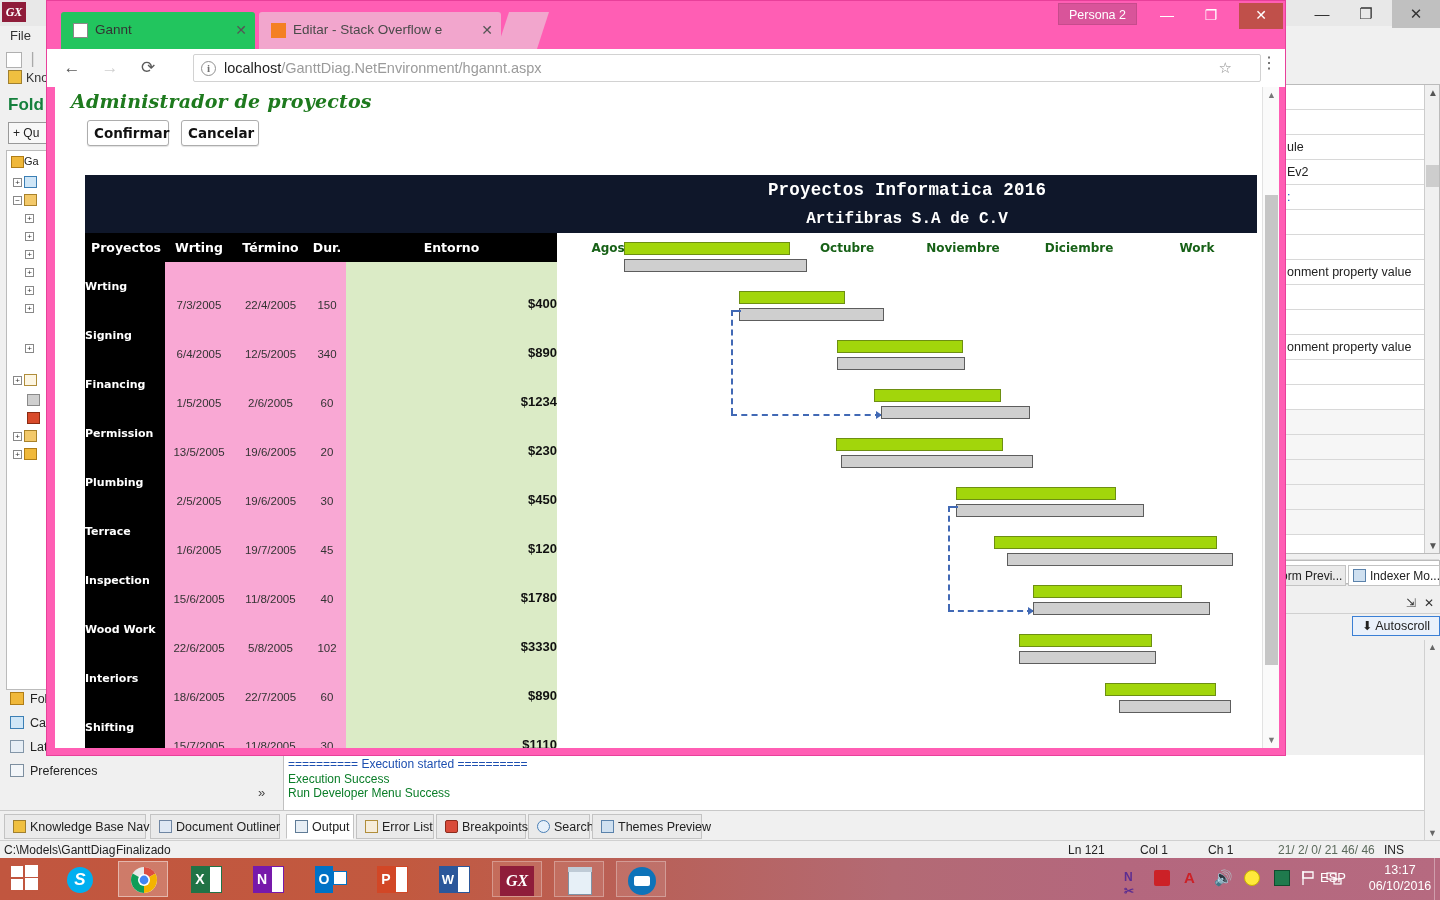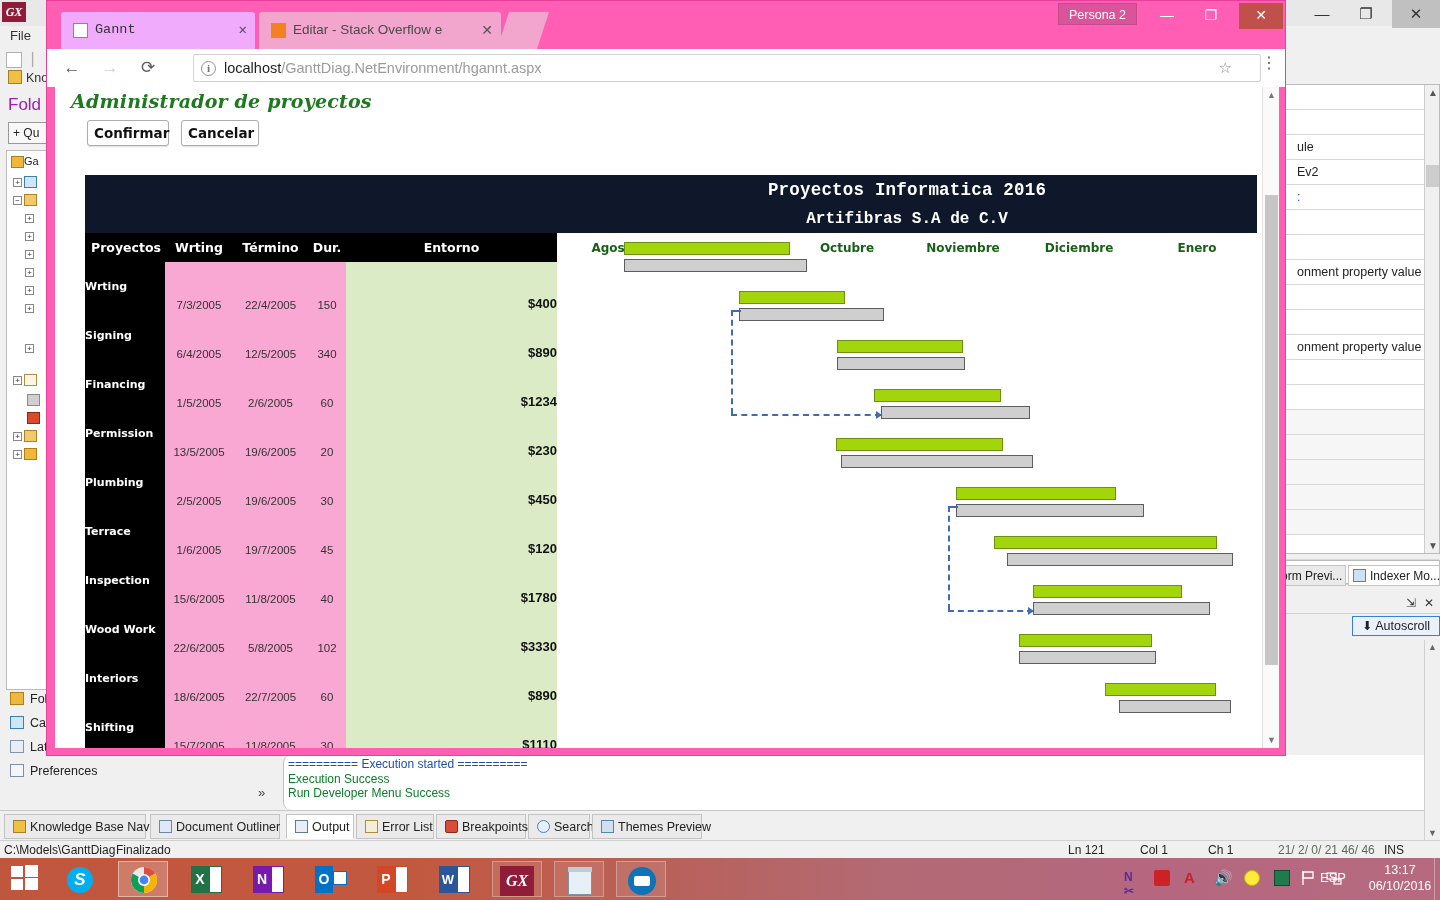--- a/index.html
+++ b/index.html
@@ -49,21 +49,21 @@
   .kb-nav-tab {
     position: absolute; left: 8px; top: 70px;
     font-size: 12.5px; color: #333;
   }
   .kb-nav-icon {
     display: inline-block; width: 14px; height: 14px; background: #f0c040;
     border: 1px solid #a08030; vertical-align: -2px; margin-right: 4px;
   }
   .folder-title {
     position: absolute; left: 8px; top: 95px;
-    font-size: 17px; font-weight: normal; color: #a21caf;
+    font-size: 17px; font-weight: bold; color: #15803d;
   }
   .qa-box {
     position: absolute; left: 8px; top: 122px; width: 50px; height: 22px;
     border: 1px solid #999; background: #f8f8f8;
     font-size: 12px; color: #222; line-height: 20px; padding-left: 4px;
   }
   .tree-panel {
     position: absolute; left: 6px; top: 150px; width: 46px; height: 540px;
     background: #fff; border: 1px solid #bbb; border-right: none;
   }
@@ -111,33 +111,32 @@
     font-size: 12px; color: #222;
   }
   .sb-item { position: absolute; top: 2px; white-space: nowrap; }
 
   
   .output-pane {
     position: absolute; left: 283px; top: 755px; width: 1157px; height: 55px;
     background: #fff; border-left: 1px solid #c0c0c0;
     font-size: 12px; line-height: 14.5px; padding: 2px 4px;
     font-family: "Liberation Sans", sans-serif;
-    border-radius: 8px;
   }
   .out-blue { color: #1d4fb0; }
   .out-green { color: #0a7d28; }
 
   
   .props-panel {
     position: absolute; left: 1284px; top: 84px; width: 156px; height: 470px;
     background: #fff; border: 1px solid #bbb;
   }
   .props-row {
     position: relative; height: 25px; border-bottom: 1px solid #d8d8d8;
-    font-size: 12.5px; color: #222; line-height: 25px; padding-left: 12px;
+    font-size: 12.5px; color: #222; line-height: 25px; padding-left: 2px;
     white-space: nowrap; overflow: hidden;
   }
   .props-row.alt { background: #f6f6f6; }
   .props-row.blue { color: #1a4fc4; }
   .props-scroll {
     position: absolute; right: 0; top: 0; width: 15px; height: 100%;
     background: #f0f0f0; border-left: 1px solid #ccc;
   }
   .props-thumb { position: absolute; left: 1px; top: 80px; width: 13px; height: 22px; background: #cdcdcd; }
   .props-arrow { position: absolute; left: 3px; font-size: 10px; color: #555; }
@@ -171,21 +170,21 @@
     position: absolute; left: 46px; top: 0px; width: 1240px; height: 756px;
     background: #ff5eb4;
     border: 1px solid #e8409a;
   }
   .chrome-tabstrip { position: absolute; left: 0; top: 0; width: 100%; height: 48px; }
   .ctab {
     position: absolute; top: 11px; height: 37px;
     border-top-left-radius: 3px; border-top-right-radius: 3px;
     font-size: 13.5px; color: #333; line-height: 36px;
   }
-  .ctab.active { background: #f0abfc; font-family: Liberation Mono, monospace; }
+  .ctab.active { background: #22c55e; }
   .ctab.inactive { background: #f2a6cd; color: #4a4a4a; }
   .ctab-label {
     position: absolute; left: 34px; top: 0; white-space: nowrap;
     overflow: hidden; text-overflow: clip;
   }
   .ctab-close { position: absolute; right: 8px; top: 0; font-size: 14px; color: #555; }
   .ctab-fav {
     position: absolute; left: 12px; top: 11px; width: 15px; height: 15px;
   }
   .fav-page {
@@ -595,21 +594,21 @@
         <td class="g-colhdr" style="text-align:left;padding-left:6px;">Proyectos</td>
         <td class="g-colhdr">Wrting</td>
         <td class="g-colhdr">Término</td>
         <td class="g-colhdr">Dur.</td>
         <td class="g-colhdr">Entorno</td>
         <td class="g-monthhdr">Agosto</td>
         <td class="g-monthhdr">Septiembre</td>
         <td class="g-monthhdr">Octubre</td>
         <td class="g-monthhdr">Noviembre</td>
         <td class="g-monthhdr">Diciembre</td>
-        <td class="g-monthhdr">Enero</td>
+        <td class="g-monthhdr">Work</td>
       </tr>
 
       <tr class="g-row">
         <td class="g-name">Wrting</td>
         <td class="g-cell">7/3/2005</td>
         <td class="g-cell">22/4/2005</td>
         <td class="g-cell">150</td>
         <td class="g-entorno">$400</td>
         <td class="g-month-cell"></td>
         <td class="g-month-cell"></td>

